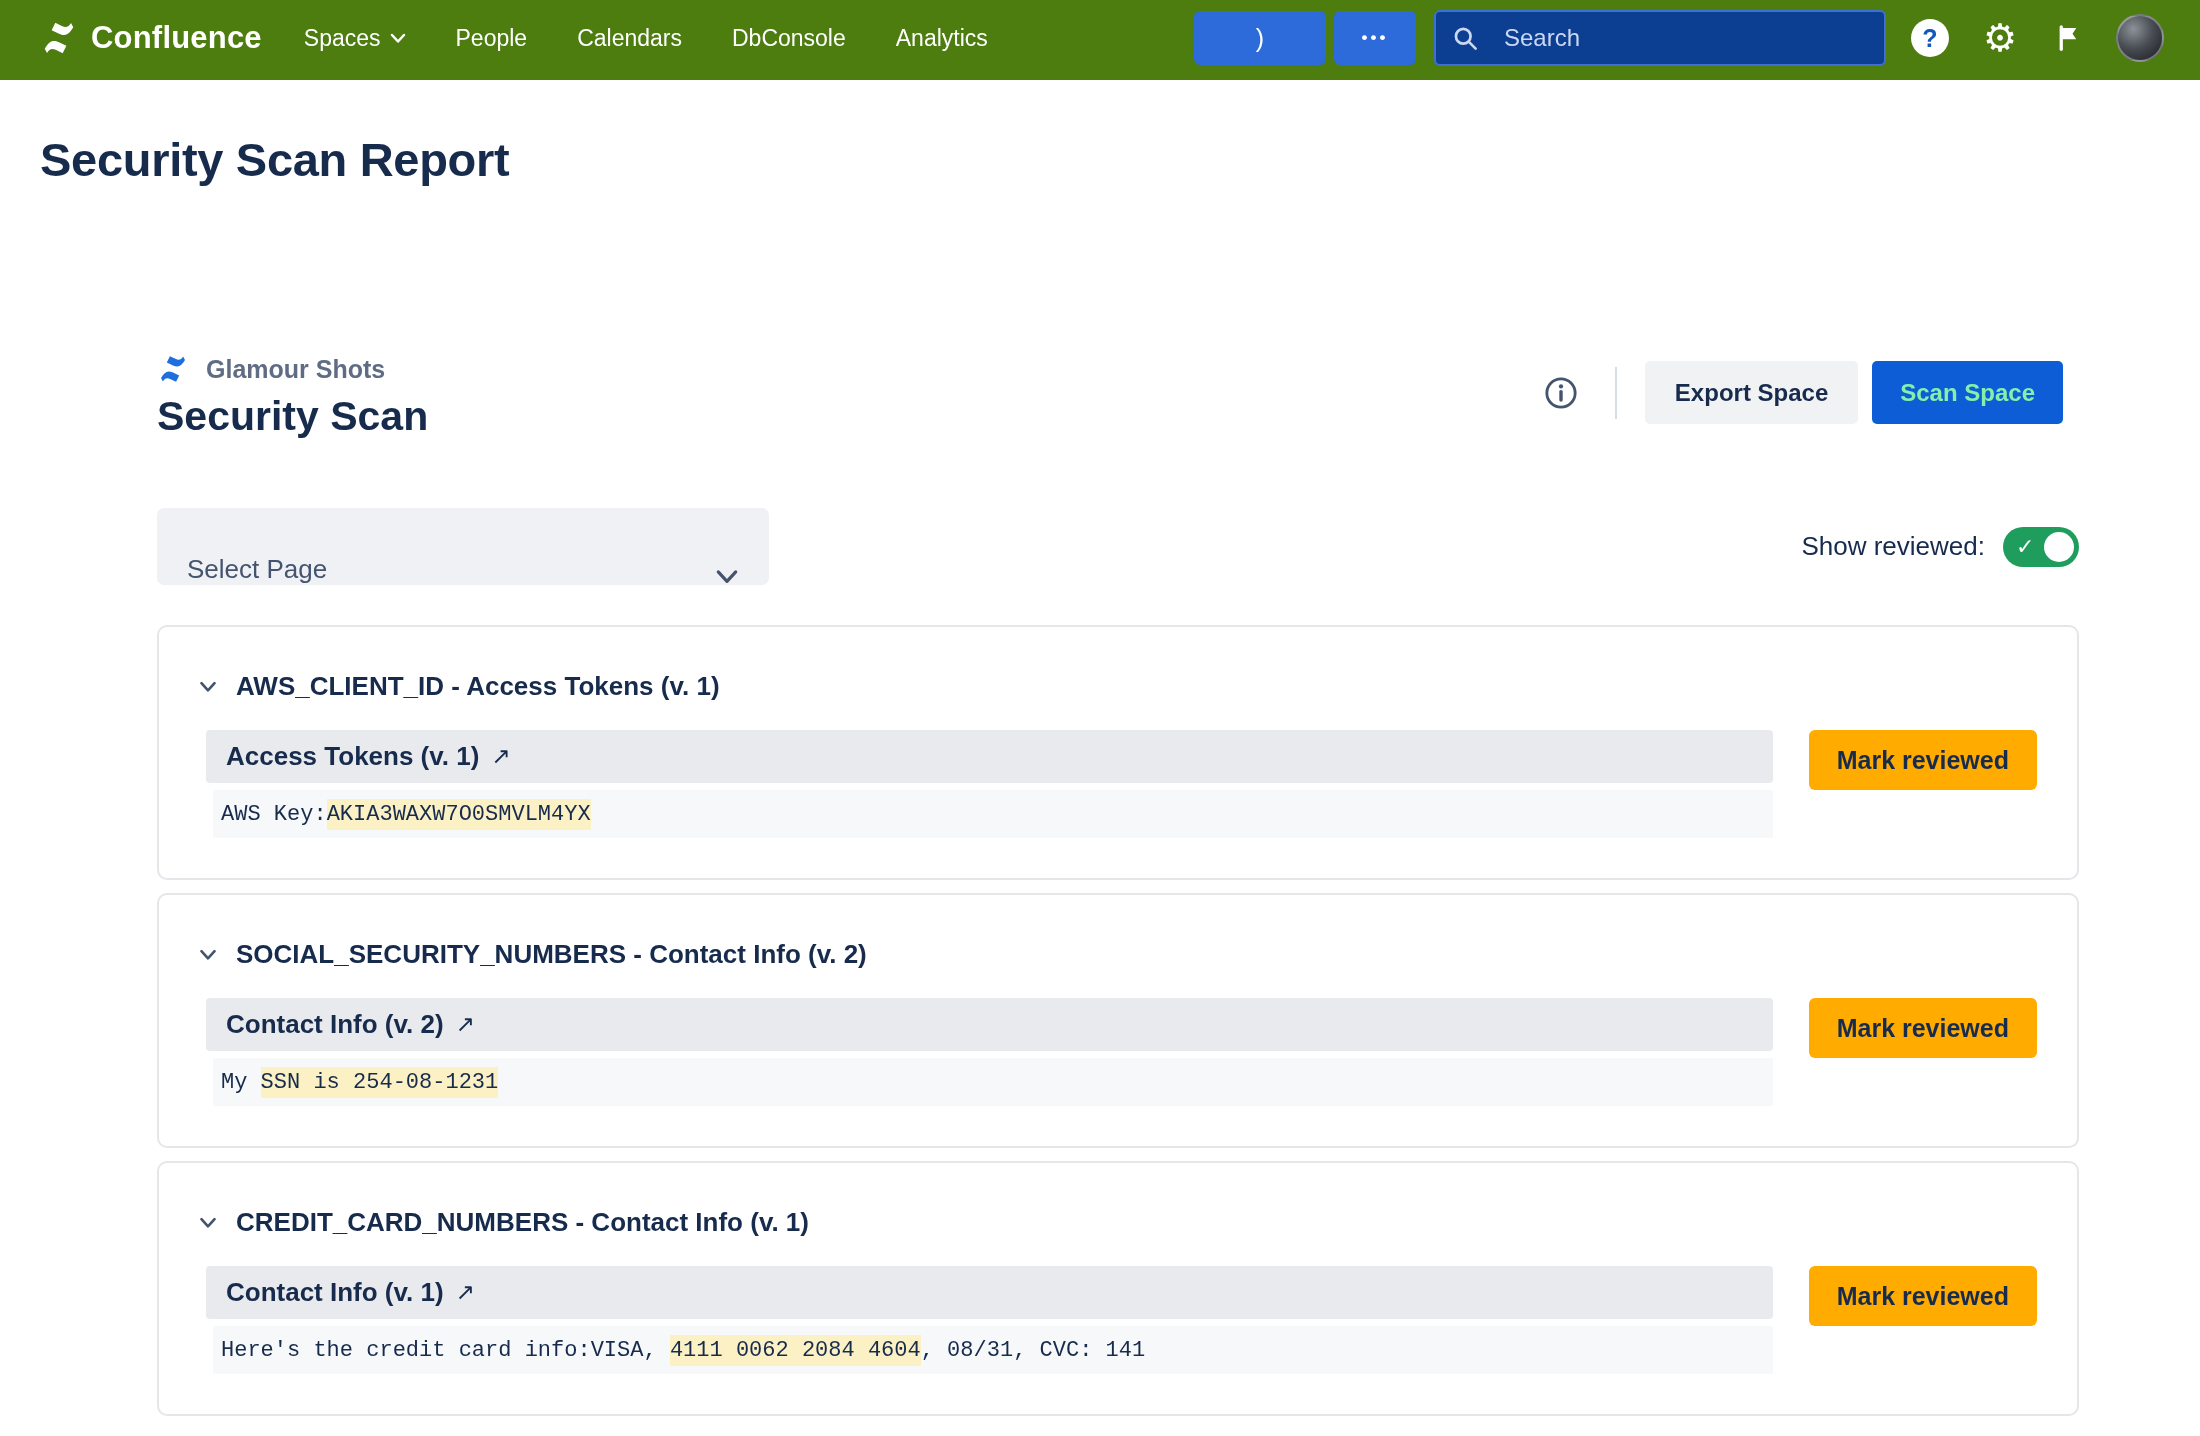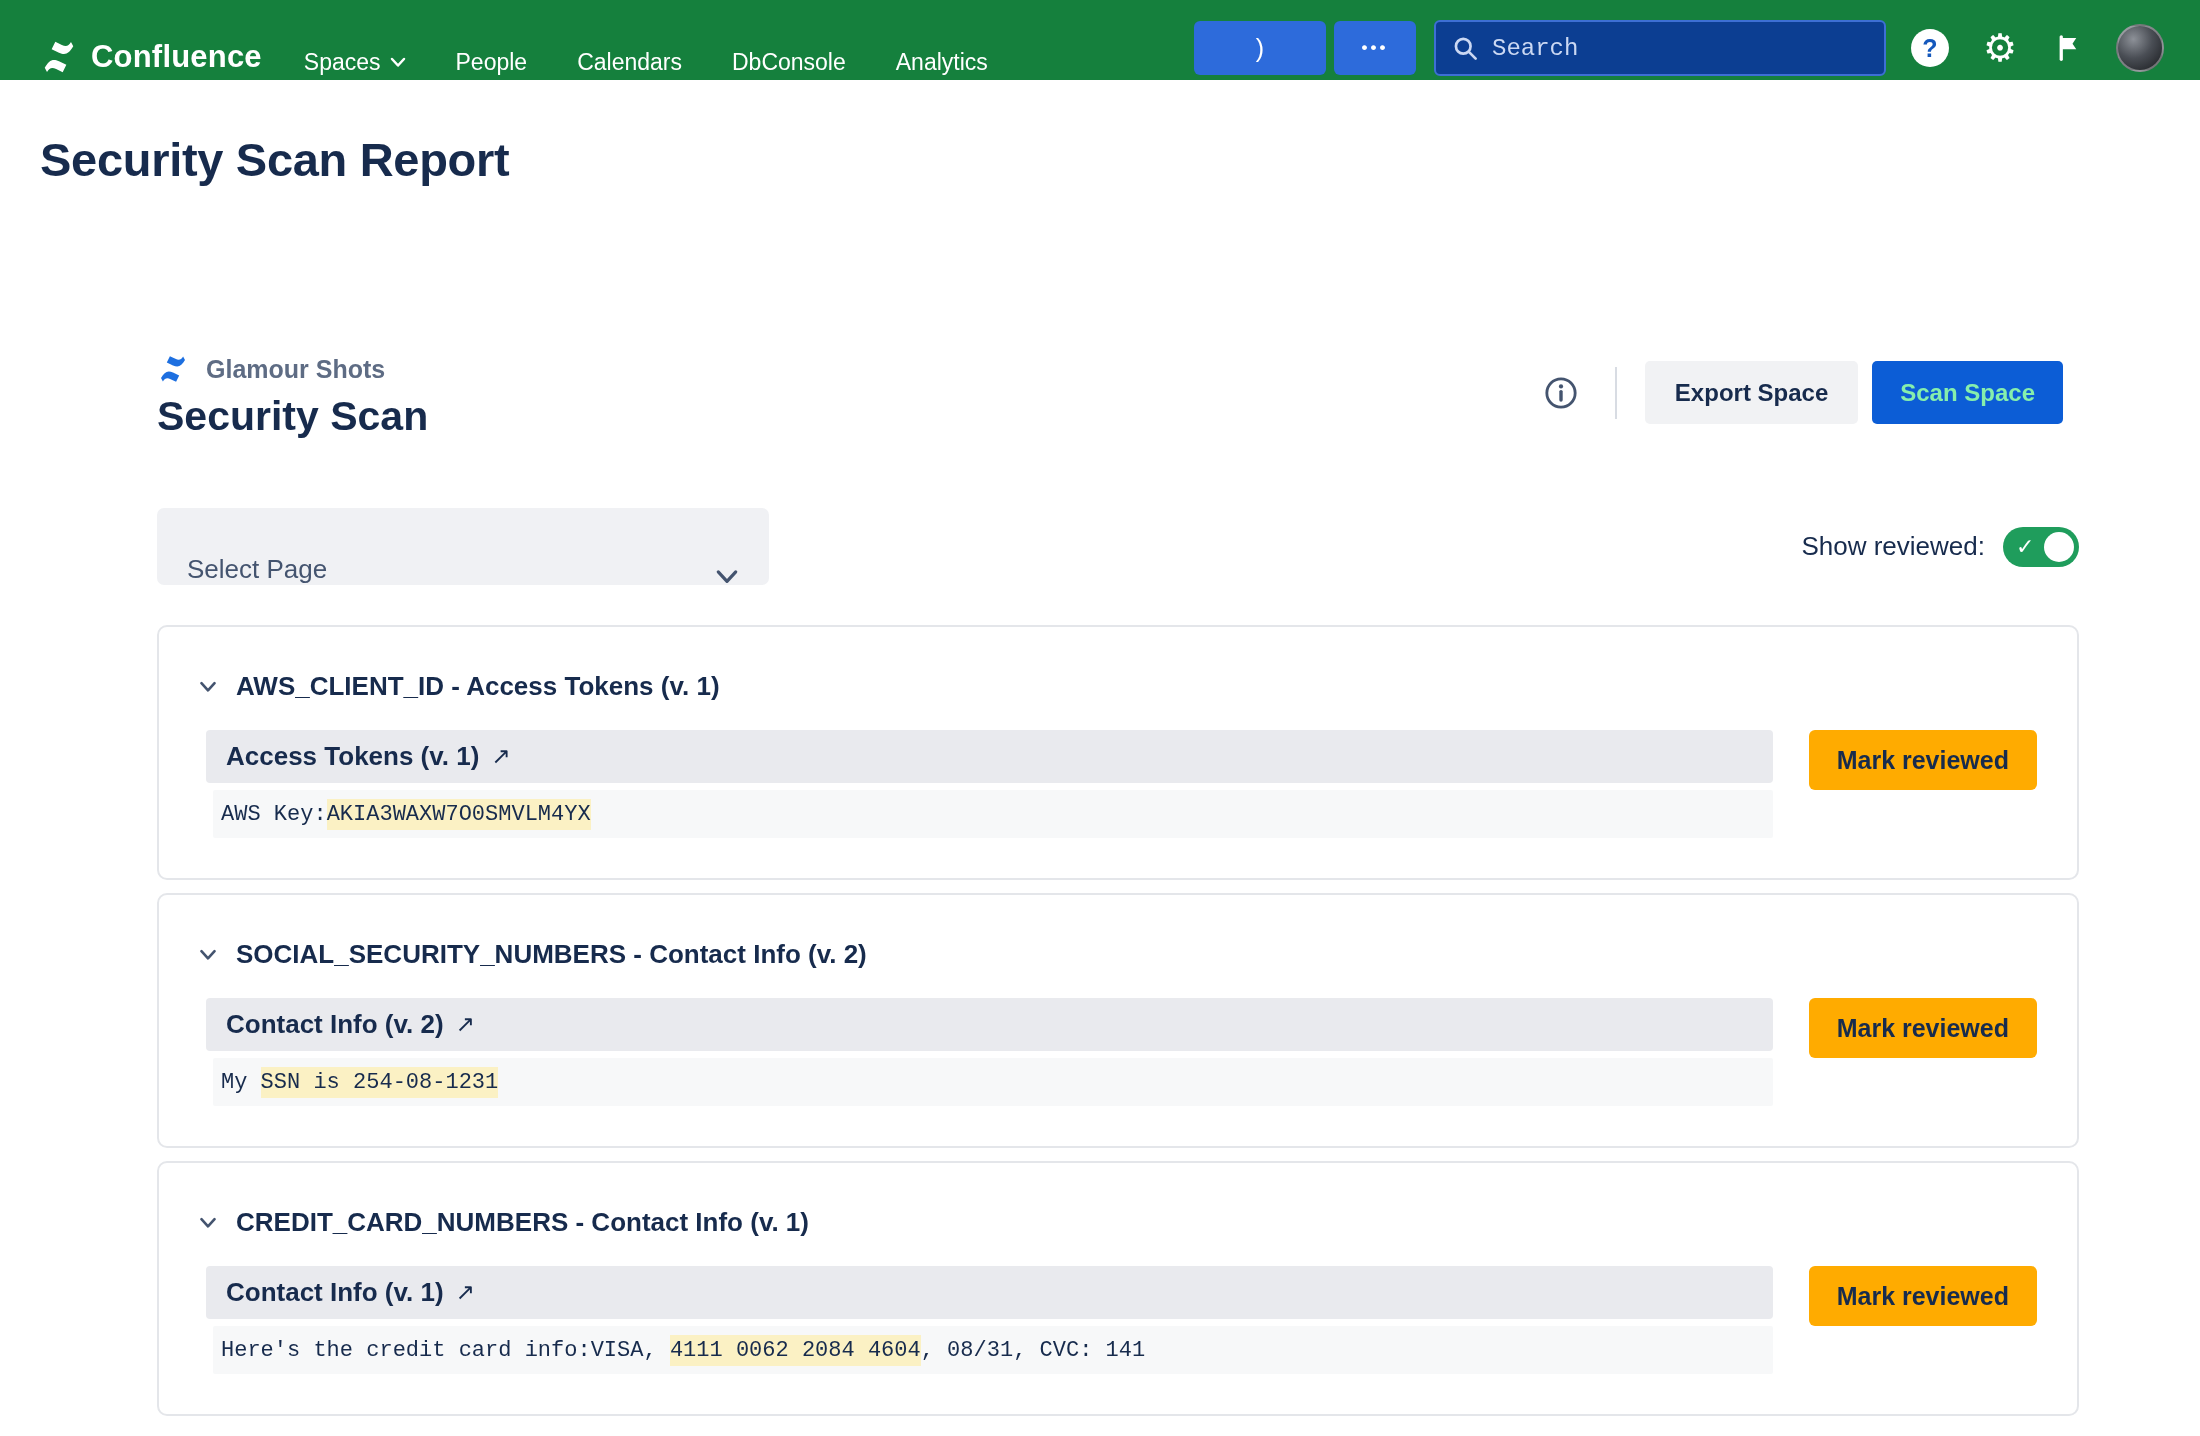--- a/index.html
+++ b/index.html
@@ -8,23 +8,23 @@
     background: #ffffff;
     font-family: "Liberation Sans", "DejaVu Sans", sans-serif;
     color: #172B4D;
     overflow: hidden;
   }
   button { font-family: inherit; cursor: pointer; }
 
   
   .topnav {
     height: 80px;
-    background: #15803d;
+    background: #4d7c0f;
     display: flex;
-    align-items: flex-end;
+    align-items: center;
     padding: 0 34px 4px 40px;
   }
   .brand { display: flex; align-items: center; gap: 13px; color: #fff; text-decoration: none; cursor: pointer; }
   .brand svg { width: 38px; height: 38px; }
   .brand-name { font-size: 31px; font-weight: 700; letter-spacing: 0.2px; }
   .nav-links { display: flex; align-items: center; gap: 50px; margin-left: 42px; }
   .nav-link { color: #fff; font-size: 23px; display: flex; align-items: center; gap: 9px; cursor: pointer; white-space: nowrap; }
   .nav-link svg { width: 16px; height: 11px; }
 
   .nav-right { margin-left: auto; display: flex; align-items: center; gap: 18px; }
@@ -44,21 +44,22 @@
     background: #0C3E92;
     border: 2px solid #3D6FD4;
     border-radius: 6px;
     display: flex; align-items: center;
     padding: 0 16px; gap: 13px;
   }
   .search-box svg { width: 27px; height: 27px; flex: 0 0 auto; }
   .search-box input {
     background: transparent; border: none; outline: none;
     color: #fff; font-size: 24px; width: 100%;
-    font-family: Liberation Mono, monospace;
+    font-family: Liberation Sans, sans-serif;
+    margin-left: 12px;
   }
   .search-box input::placeholder { color: #CBD8F3; opacity: 1; }
 
   .icon-btn { width: 52px; height: 52px; display: flex; align-items: center; justify-content: center; background: transparent; border: none; }
   .help-circle {
     width: 38px; height: 38px; border-radius: 50%;
     background: #fff; color: #1558BC;
     font-weight: 700; font-size: 25px;
     display: flex; align-items: center; justify-content: center;
   }

